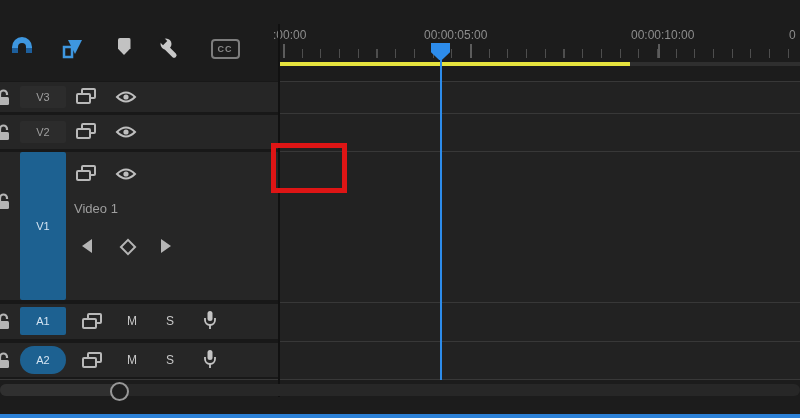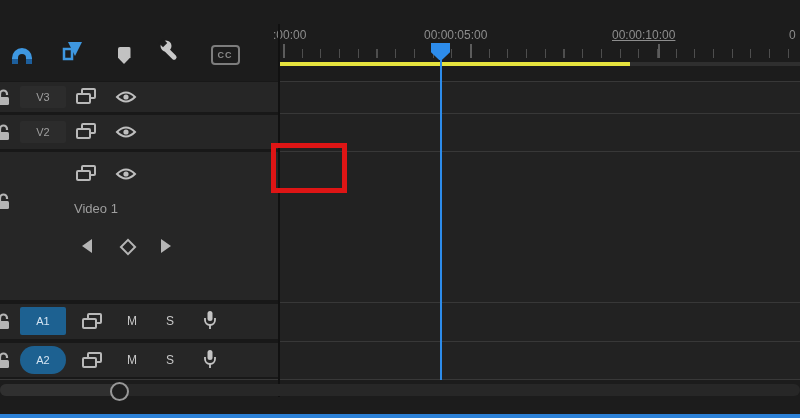--- a/index.html
+++ b/index.html
@@ -8,21 +8,21 @@
     background:#1c1c1c;font-family:"Liberation Sans",sans-serif;
     -webkit-font-smoothing:antialiased;
   }
   .abs{position:absolute;}
 
   
   .timecode{
     left:1px;top:2px;font-family:"DejaVu Sans Mono",monospace;
     font-size:23px;font-weight:bold;color:#4a9edc;letter-spacing:0px;
   }
-  .tbtn{width:32px;height:26px;display:flex;align-items:flex-end;justify-content:center;}
+  .tbtn{width:32px;height:26px;display:flex;align-items:flex-start;justify-content:center;}
 
   
   .magnet{position:relative;width:20px;height:15px;}
   .magnet .arc{position:absolute;left:0;top:0;width:8px;height:9px;
     border:6px solid #3e97e0;border-bottom:none;border-radius:10px 10px 0 0;}
   .magnet .tipL,.magnet .tipR{position:absolute;bottom:-1px;width:6px;height:5px;background:#1d5f9d;}
   .magnet .tipL{left:0;} .magnet .tipR{right:0;}
 
   
   .marker-shape{width:13px;height:17px;background:#c2c2c2;
@@ -128,21 +128,21 @@
 
   <div class="abs tbtn" style="left:209px;top:39px;">
     <div class="ccbox">
       <span>CC</span>
     </div>
   </div>
 
   <div class="abs" style="left:278px;top:24px;width:522px;height:36px;"></div>
   <span class="abs rlabel" style="left:273px;">:00:00</span>
   <span class="abs rlabel" style="left:424px;">00:00:05:00</span>
-  <span class="abs rlabel" style="left:612px;text-decoration:underline;">00:00:10:00</span>
+  <span class="abs rlabel" style="left:631px;">00:00:10:00</span>
   <span class="abs rlabel" style="left:789px;">0</span>
   <div class="abs minor-ticks"></div>
   <div class="abs majtick" style="left:283px;"></div>
   <div class="abs majtick" style="left:470px;"></div>
   <div class="abs majtick" style="left:658px;"></div>
   <div class="abs workarea"></div>
   <div class="abs workarea-rest"></div>
 
   <div class="abs lanes-bg"></div>
   <div class="abs hline" style="top:81px;"></div>
@@ -180,20 +180,23 @@
       <rect x="2" y="9" width="12" height="8" rx="1.5" fill="#b5b5b5"></rect>
       <path d="M5 9 V6 a3.5 3.5 0 0 1 7 0 v1" fill="none" stroke="#b5b5b5" stroke-width="2.2"></path>
     </svg>
 
   <div class="abs trackbtn dark" style="left:20px;top:86px;height:22px;">
       <span>V3</span>
     </div>
   <div class="abs trackbtn dark" style="left:20px;top:121px;height:22px;">
       <span>V2</span>
     </div>
+  <div class="abs trackbtn blue" style="left:20px;top:152px;height:148px;">
+      <span>V1</span>
+    </div>
   <div class="abs trackbtn blue" style="left:20px;top:307px;height:28px;">
       <span>A1</span>
     </div>
   <div class="abs trackbtn blue" style="left:20px;top:346px;height:28px;border-radius:14px;">
       <span>A2</span>
     </div>
 
   <svg class="abs" style="left:76px;top:88px;" width="22" height="17">
       <rect x="6" y="1" width="13" height="9" rx="1" fill="none" stroke="#b9b9b9" stroke-width="2"></rect>
       <rect x="1" y="6" width="13" height="9" rx="1" fill="#262626" stroke="#b9b9b9" stroke-width="2"></rect>

